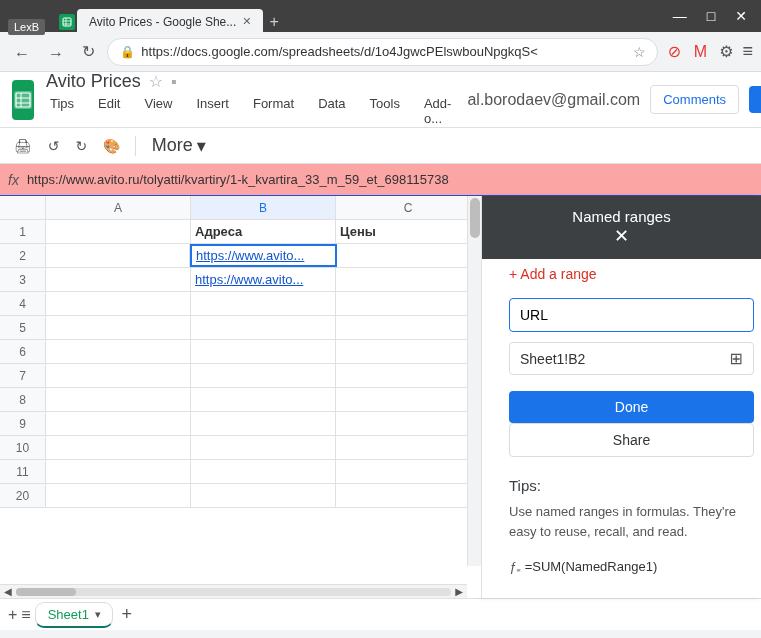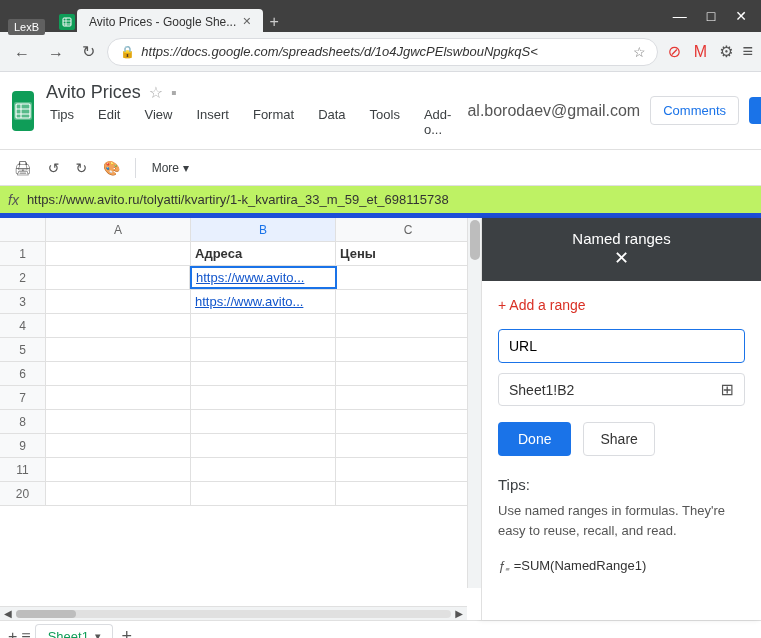--- a/index.html
+++ b/index.html
@@ -55,30 +55,30 @@
       border: 1px solid #dadce0;
       border-radius: 14px;
       padding: 0 12px;
       font-size: 13px;
       background: white;
       display: flex;
       align-items: center;
       gap: 6px;
     }
     .url-lock { color: #555; font-size: 12px; }
-    .url-text { font-size: 13px; color: #333; flex: 1; font-style: italic; }
+    .url-text { font-size: 13px; color: #333; flex: 1; }
     .url-star { color: #777; font-size: 14px; }
     .ext-icons { display: flex; gap: 6px; align-items: center; }
     .ext-icon { width: 20px; height: 20px; border-radius: 50%; display: flex; align-items: center; justify-content: center; font-size: 13px; }
     .menu-icon { font-size: 18px; color: #555; cursor: pointer; }
 
     
     .app-header {
       background: white;
-      height: 78px;
+      height: 56px;
       display: flex;
       align-items: center;
       padding: 0 12px;
       gap: 12px;
       border-bottom: 1px solid #e0e0e0;
     }
     .sheets-icon {
       width: 40px;
       height: 40px;
       background: #0f9d58;
@@ -129,37 +129,37 @@
       gap: 4px;
       border-bottom: 1px solid #e0e0e0;
     }
     .toolbar-btn { background: none; border: none; cursor: pointer; padding: 4px 6px; border-radius: 3px; color: #555; font-size: 14px; }
     .more-btn {
       background: none;
       border: none;
       cursor: pointer;
       padding: 4px 8px;
       border-radius: 3px;
-      font-size: 12px;
+      font-size: 18px;
       color: #3c4043;
       display: flex;
       align-items: center;
       gap: 4px;
     }
     .toolbar-divider { width: 1px; height: 20px; background: #dadce0; margin: 0 4px; }
 
     
     .formula-bar {
-      background: #bef264;
+      background: #fca5a5;
       height: 32px;
       display: flex;
       align-items: center;
       padding: 0 8px;
       gap: 8px;
-      border-bottom: 5px solid #1d4ed8;
+      border-bottom: 1px solid #1d4ed8;
     }
     .fx-label { font-size: 14px; color: #555; font-style: italic; }
     .formula-input { flex: 1; font-size: 13px; color: #333; border: none; outline: none; }
 
     
     .main-area {
       display: flex;
       height: calc(638px - 32px - 40px - 64px - 36px - 32px - 32px);
       position: relative;
     }
@@ -272,21 +272,21 @@
       background: white;
       border: 1px solid #dadce0;
       border-radius: 4px 4px 0 0;
       padding: 4px 12px;
       font-size: 13px;
       cursor: pointer;
       display: flex;
       align-items: center;
       gap: 6px;
     }
-    .sheet-tab.active { border-bottom: 2px solid #d946ef; color: #0f9d58; }
+    .sheet-tab.active { border-bottom: 2px solid #0f766e; color: #0f9d58; border-radius: 9px; }
     .add-sheet-btn { background: none; border: none; font-size: 18px; color: #555; cursor: pointer; margin-left: 4px; }
     .sheet-tab-arrow { font-size: 11px; color: #555; }
 
     
     .named-ranges-panel {
       width: 280px;
       background: white;
       border-left: 1px solid #e0e0e0;
       display: flex;
       flex-direction: column;
@@ -297,21 +297,21 @@
       color: white;
       padding: 12px 16px;
       display: flex;
       align-items: center;
       justify-content: space-between;
       font-size: 15px;
       font-weight: 500;
       flex-direction: column;
     }
     .panel-close { background: none; border: none; color: white; font-size: 18px; cursor: pointer; }
-    .panel-body { padding: 16px; flex: 1; }
+    .panel-body { padding: 7px; flex: 1; margin-left: 20px; }
     .add-range-link {
       color: #d93025;
       font-size: 14px;
       font-weight: 500;
       cursor: pointer;
       margin-bottom: 16px;
       display: flex;
       align-items: center;
       gap: 4px;
     }
@@ -328,21 +328,21 @@
       display: flex;
       align-items: center;
       border: 1px solid #dadce0;
       border-radius: 4px;
       padding: 6px 10px;
       margin-bottom: 16px;
       gap: 8px;
     }
     .range-ref-text { flex: 1; font-size: 14px; color: #333; }
     .range-ref-icon { color: #555; font-size: 16px; cursor: pointer; }
-    .panel-actions { display: flex; gap: 12px; margin-bottom: 20px; }
+    .panel-actions { display: flex; margin-bottom: 20px; flex-direction: column; }
     .done-btn {
       background: #1a73e8;
       color: white;
       border: none;
       padding: 8px 20px;
       border-radius: 4px;
       font-size: 14px;
       cursor: pointer;
       font-weight: 500;
     }
@@ -541,20 +541,26 @@
         <div class="cell"></div>
       </div>
 
       <div class="sheet-row">
         <div class="row-num">9</div>
         <div class="cell"></div>
         <div class="cell"></div>
         <div class="cell"></div>
       </div>
 
+      <div class="sheet-row">
+        <div class="row-num">10</div>
+        <div class="cell"></div>
+        <div class="cell"></div>
+        <div class="cell"></div>
+      </div>
 
       <div class="sheet-row">
         <div class="row-num">11</div>
         <div class="cell"></div>
         <div class="cell"></div>
         <div class="cell"></div>
       </div>
 
       <div class="sheet-row">
         <div class="row-num">20</div>

